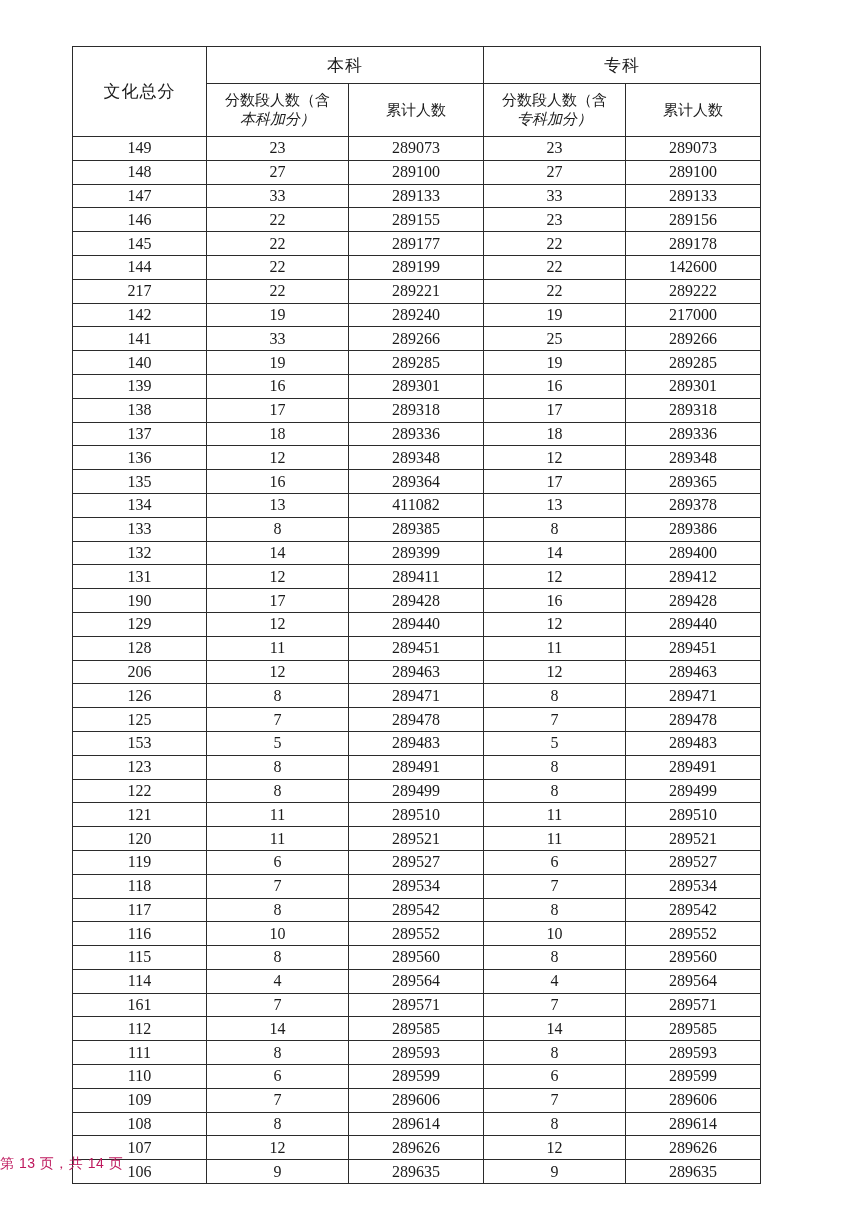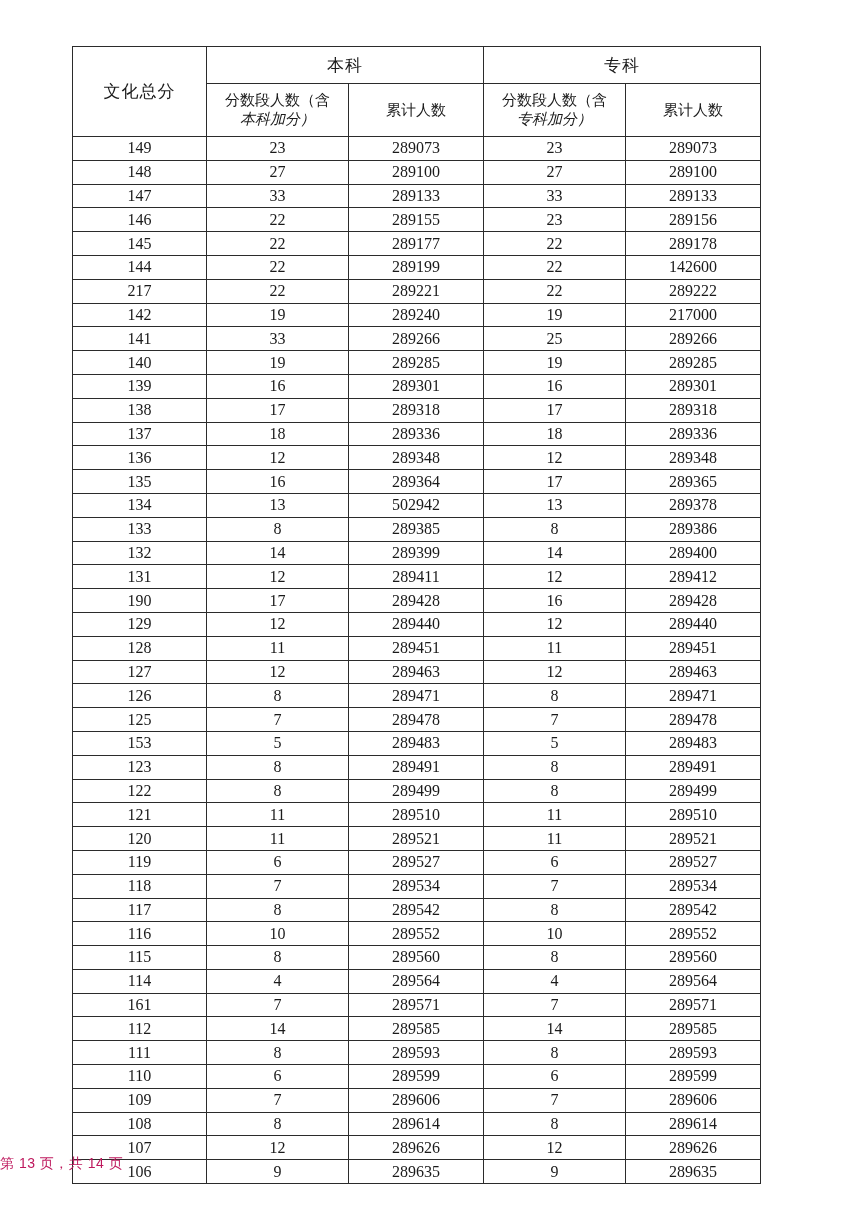--- a/index.html
+++ b/index.html
@@ -223,21 +223,21 @@
         <tr>
           <td>135</td>
           <td>16</td>
           <td>289364</td>
           <td>17</td>
           <td>289365</td>
         </tr>
         <tr>
           <td>134</td>
           <td>13</td>
-          <td>502942</td>
+          <td>411082</td>
           <td>13</td>
           <td>289378</td>
         </tr>
         <tr>
           <td>133</td>
           <td>8</td>
           <td>289385</td>
           <td>8</td>
           <td>289386</td>
         </tr>
@@ -270,21 +270,21 @@
           <td>289440</td>
         </tr>
         <tr>
           <td>128</td>
           <td>11</td>
           <td>289451</td>
           <td>11</td>
           <td>289451</td>
         </tr>
         <tr>
-          <td>127</td>
+          <td>206</td>
           <td>12</td>
           <td>289463</td>
           <td>12</td>
           <td>289463</td>
         </tr>
         <tr>
           <td>126</td>
           <td>8</td>
           <td>289471</td>
           <td>8</td>

